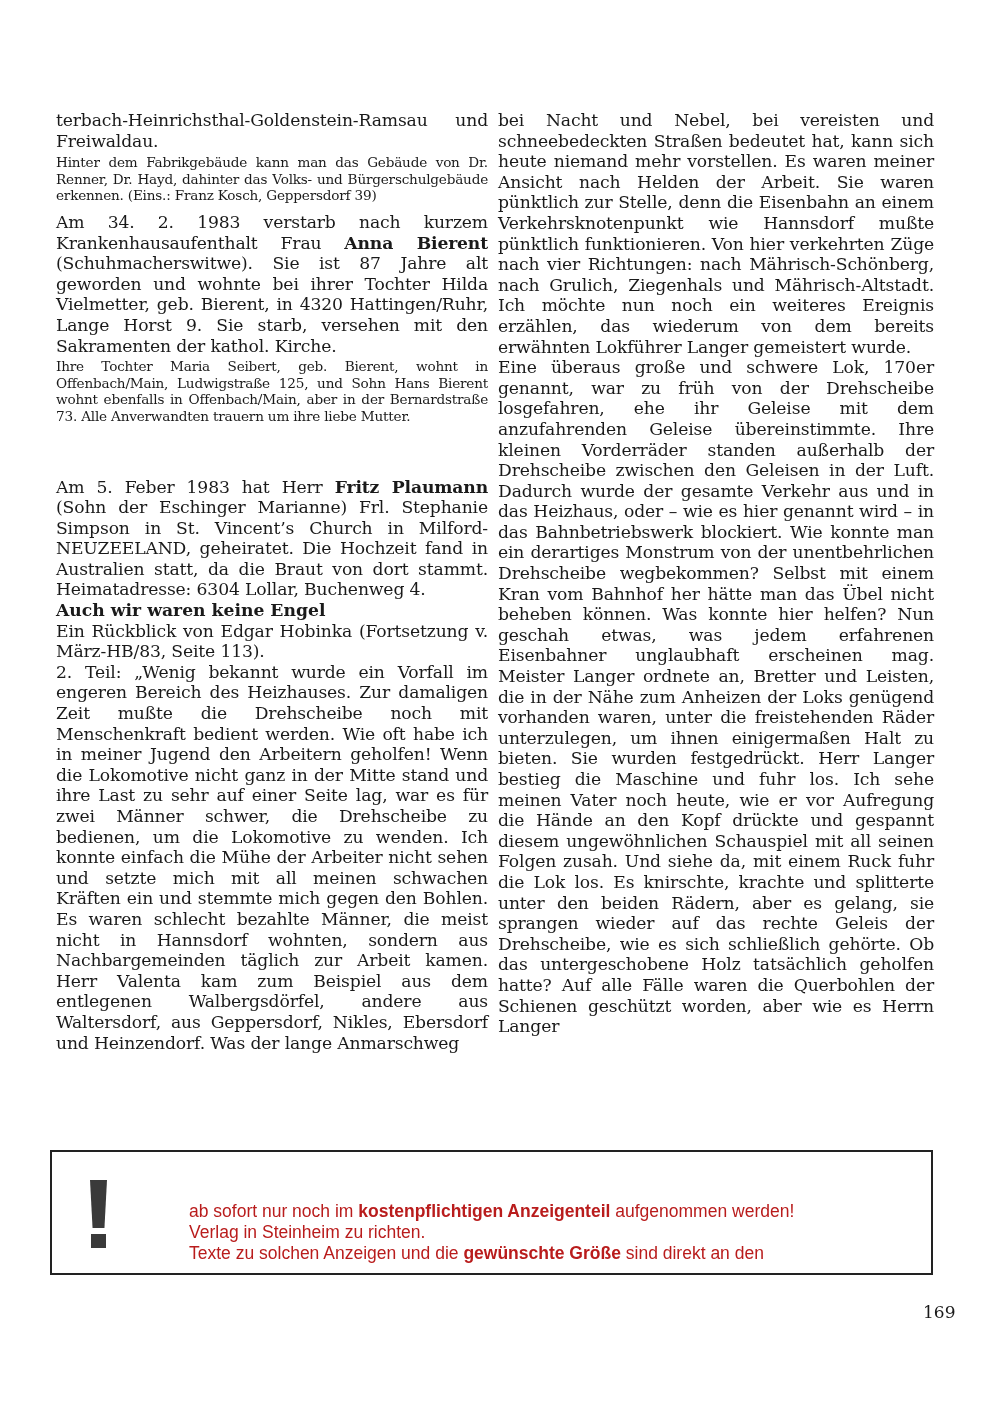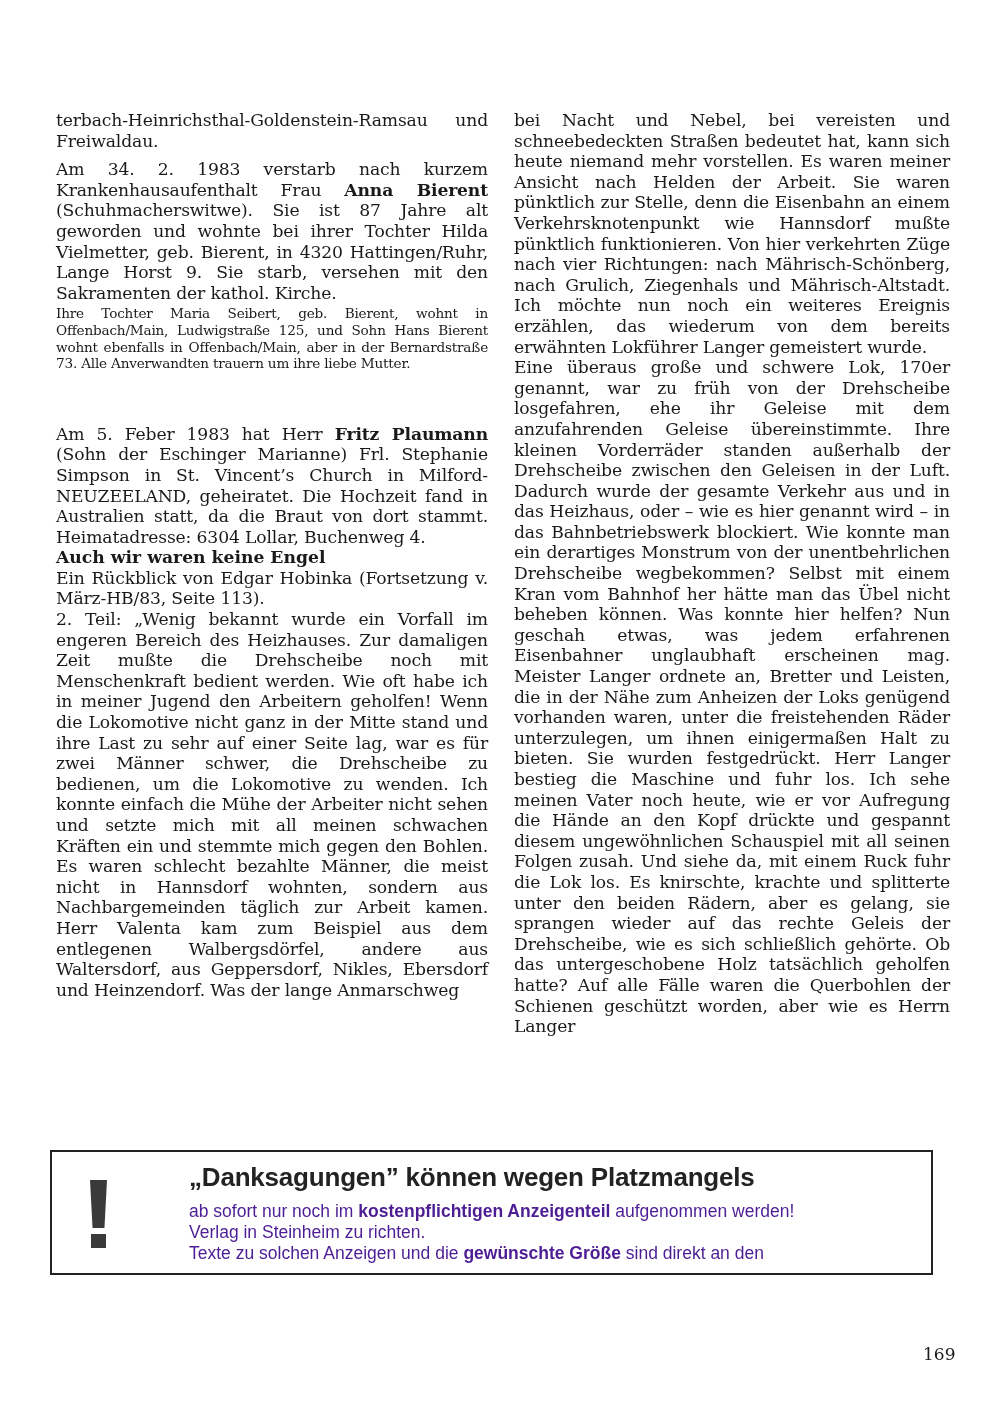--- a/index.html
+++ b/index.html
@@ -3,69 +3,69 @@
   <meta charset="utf-8">
   <style>
     html, body { margin: 0; padding: 0; }
     body {
       width: 1000px; height: 1413px; background: #ffffff; position: relative; overflow: hidden;
       font-family: "DejaVu Serif", "Liberation Serif", serif; color: #1a1a1a;
     }
     .page { position: absolute; left: 0; top: 0; width: 892px; height: 1413px; }
     .col { position: absolute; top: 110px; text-align: justify; }
     .col-left { left: 56px; width: 432px; }
-    .col-right { left: 514px; width: 436px; }
+    .col-right { left: 498px; width: 436px; }
     .p { margin: 0; font-size: 17.2px; line-height: 20.6px; letter-spacing: -0.15px; }
     .small { font-size: 13.6px; line-height: 16.6px; letter-spacing: -0.2px; margin: 0; }
     .gap-s { margin-top: 8px; }
     .gap-l { margin-top: 52px; }
     .gap-h { margin-top: 20px; }
     b { font-weight: bold; }
     .heading { font-weight: bold; font-size: 17.2px; line-height: 20.6px; margin: 0; }
     .notice {
       position: absolute; left: 50px; top: 1150px; width: 883px; height: 125px;
       border: 2px solid #222; box-sizing: border-box;
       font-family: "Liberation Sans", "DejaVu Sans", sans-serif;
     }
     .excl {
       position: absolute; left: 38px; top: 28px; width: 18px; height: 70px;
     }
     .excl .bar { position: absolute; left: 0; top: 0; width: 17px; height: 48px; background: #3a3a3a;
       clip-path: polygon(0 0, 100% 0, 85% 100%, 15% 100%); }
     .excl .dot { position: absolute; left: 1px; top: 54px; width: 15px; height: 14px; background: #3a3a3a; }
     .notice-title { position: absolute; left: 137px; top: 10px; font-size: 26px; font-weight: bold; color: #222; white-space: nowrap; letter-spacing: -0.2px; }
-    .notice-body { position: absolute; left: 137px; top: 49px; width: 740px; font-size: 17.5px; line-height: 21px; color: #4c1d95; }
-    .page-num { position: absolute; left: 923px; top: 1344px; font-size: 17px; font-family: "DejaVu Serif", serif; }
+    .notice-body { position: absolute; left: 137px; top: 49px; width: 740px; font-size: 17.5px; line-height: 21px; color: #b91c1c; }
+    .page-num { position: absolute; left: 923px; top: 1302px; font-size: 17px; font-family: "DejaVu Serif", serif; }
   </style>
 </head>
 <body>
 
 <div class="page">
 
   <div class="col col-left">
     <p class="p">terbach-Heinrichsthal-Goldenstein-Ramsau und Freiwaldau.</p>
+    <p class="small" style="margin-top:3px">Hinter dem Fabrikgebäude kann man das Gebäude von Dr. Renner, Dr. Hayd, dahinter das Volks- und Bürgerschulgebäude erkennen. (Eins.: Franz Kosch, Geppersdorf 39)</p>
     <p class="p gap-s"><span>Am 34. 2. 1983 verstarb nach kurzem Krankenhausaufenthalt Frau </span><b>Anna Bierent</b><span> (Schuhmacherswitwe). Sie ist 87 Jahre alt geworden und wohnte bei ihrer Tochter Hilda Vielmetter, geb. Bierent, in 4320 Hattingen/Ruhr, Lange Horst 9. Sie starb, versehen mit den Sakramenten der kathol. Kirche.</span></p>
     <p class="small" style="margin-top:2px">Ihre Tochter Maria Seibert, geb. Bierent, wohnt in Offenbach/Main, Ludwigstraße 125, und Sohn Hans Bierent wohnt ebenfalls in Offenbach/Main, aber in der Bernardstraße 73. Alle Anverwandten trauern um ihre liebe Mutter.</p>
     <p class="p gap-l"><span>Am 5. Feber 1983 hat Herr </span><b>Fritz Plaumann</b><span> (Sohn der Eschinger Marianne) Frl. Stephanie Simpson in St. Vincent’s Church in Milford-NEUZEELAND, geheiratet. Die Hochzeit fand in Australien statt, da die Braut von dort stammt. Heimatadresse: 6304 Lollar, Buchenweg 4.</span></p>
     <p class="heading gap-h">Auch wir waren keine Engel</p>
     <p class="p">Ein Rückblick von Edgar Hobinka (Fortsetzung v. März-HB/83, Seite 113).</p>
     <p class="p">2. Teil: „Wenig bekannt wurde ein Vorfall im engeren Bereich des Heizhauses. Zur damaligen Zeit mußte die Drehscheibe noch mit Menschenkraft bedient werden. Wie oft habe ich in meiner Jugend den Arbeitern geholfen! Wenn die Lokomotive nicht ganz in der Mitte stand und ihre Last zu sehr auf einer Seite lag, war es für zwei Männer schwer, die Drehscheibe zu bedienen, um die Lokomotive zu wenden. Ich konnte einfach die Mühe der Arbeiter nicht sehen und setzte mich mit all meinen schwachen Kräften ein und stemmte mich gegen den Bohlen. Es waren schlecht bezahlte Männer, die meist nicht in Hannsdorf wohnten, sondern aus Nachbargemeinden täglich zur Arbeit kamen. Herr Valenta kam zum Beispiel aus dem entlegenen Walbergsdörfel, andere aus Waltersdorf, aus Geppersdorf, Nikles, Ebersdorf und Heinzendorf. Was der lange Anmarschweg</p>
   </div>
 
   <div class="col col-right">
     <p class="p">bei Nacht und Nebel, bei vereisten und schneebedeckten Straßen bedeutet hat, kann sich heute niemand mehr vorstellen. Es waren meiner Ansicht nach Helden der Arbeit. Sie waren pünktlich zur Stelle, denn die Eisenbahn an einem Verkehrsknotenpunkt wie Hannsdorf mußte pünktlich funktionieren. Von hier verkehrten Züge nach vier Richtungen: nach Mährisch-Schönberg, nach Grulich, Ziegenhals und Mährisch-Altstadt. Ich möchte nun noch ein weiteres Ereignis erzählen, das wiederum von dem bereits erwähnten Lokführer Langer gemeistert wurde.</p>
     <p class="p">Eine überaus große und schwere Lok, 170er genannt, war zu früh von der Drehscheibe losgefahren, ehe ihr Geleise mit dem anzufahrenden Geleise übereinstimmte. Ihre kleinen Vorderräder standen außerhalb der Drehscheibe zwischen den Geleisen in der Luft. Dadurch wurde der gesamte Verkehr aus und in das Heizhaus, oder – wie es hier genannt wird – in das Bahnbetriebswerk blockiert. Wie konnte man ein derartiges Monstrum von der unentbehrlichen Drehscheibe wegbekommen? Selbst mit einem Kran vom Bahnhof her hätte man das Übel nicht beheben können. Was konnte hier helfen? Nun geschah etwas, was jedem erfahrenen Eisenbahner unglaubhaft erscheinen mag. Meister Langer ordnete an, Bretter und Leisten, die in der Nähe zum Anheizen der Loks genügend vorhanden waren, unter die freistehenden Räder unterzulegen, um ihnen einigermaßen Halt zu bieten. Sie wurden festgedrückt. Herr Langer bestieg die Maschine und fuhr los. Ich sehe meinen Vater noch heute, wie er vor Aufregung die Hände an den Kopf drückte und gespannt diesem ungewöhnlichen Schauspiel mit all seinen Folgen zusah. Und siehe da, mit einem Ruck fuhr die Lok los. Es knirschte, krachte und splitterte unter den beiden Rädern, aber es gelang, sie sprangen wieder auf das rechte Geleis der Drehscheibe, wie es sich schließlich gehörte. Ob das untergeschobene Holz tatsächlich geholfen hatte? Auf alle Fälle waren die Querbohlen der Schienen geschützt worden, aber wie es Herrn Langer</p>
   </div>
 
   <div class="notice">
     <div class="excl">
       <div class="bar"></div>
       <div class="dot"></div>
     </div>
-    <div class="notice-title">„Danksagungen” können wegen Platzmangels</div>
     <div class="notice-body">
       <div><span>ab sofort nur noch im </span><b>kostenpflichtigen Anzeigenteil</b><span> aufgenommen werden!</span></div>
       <div>Verlag in Steinheim zu richten.</div>
       <div><span>Texte zu solchen Anzeigen und die </span><b>gewünschte Größe</b><span> sind direkt an den</span></div>
     </div>
   </div>
 
   <div class="page-num">169</div>
 </div>
 

